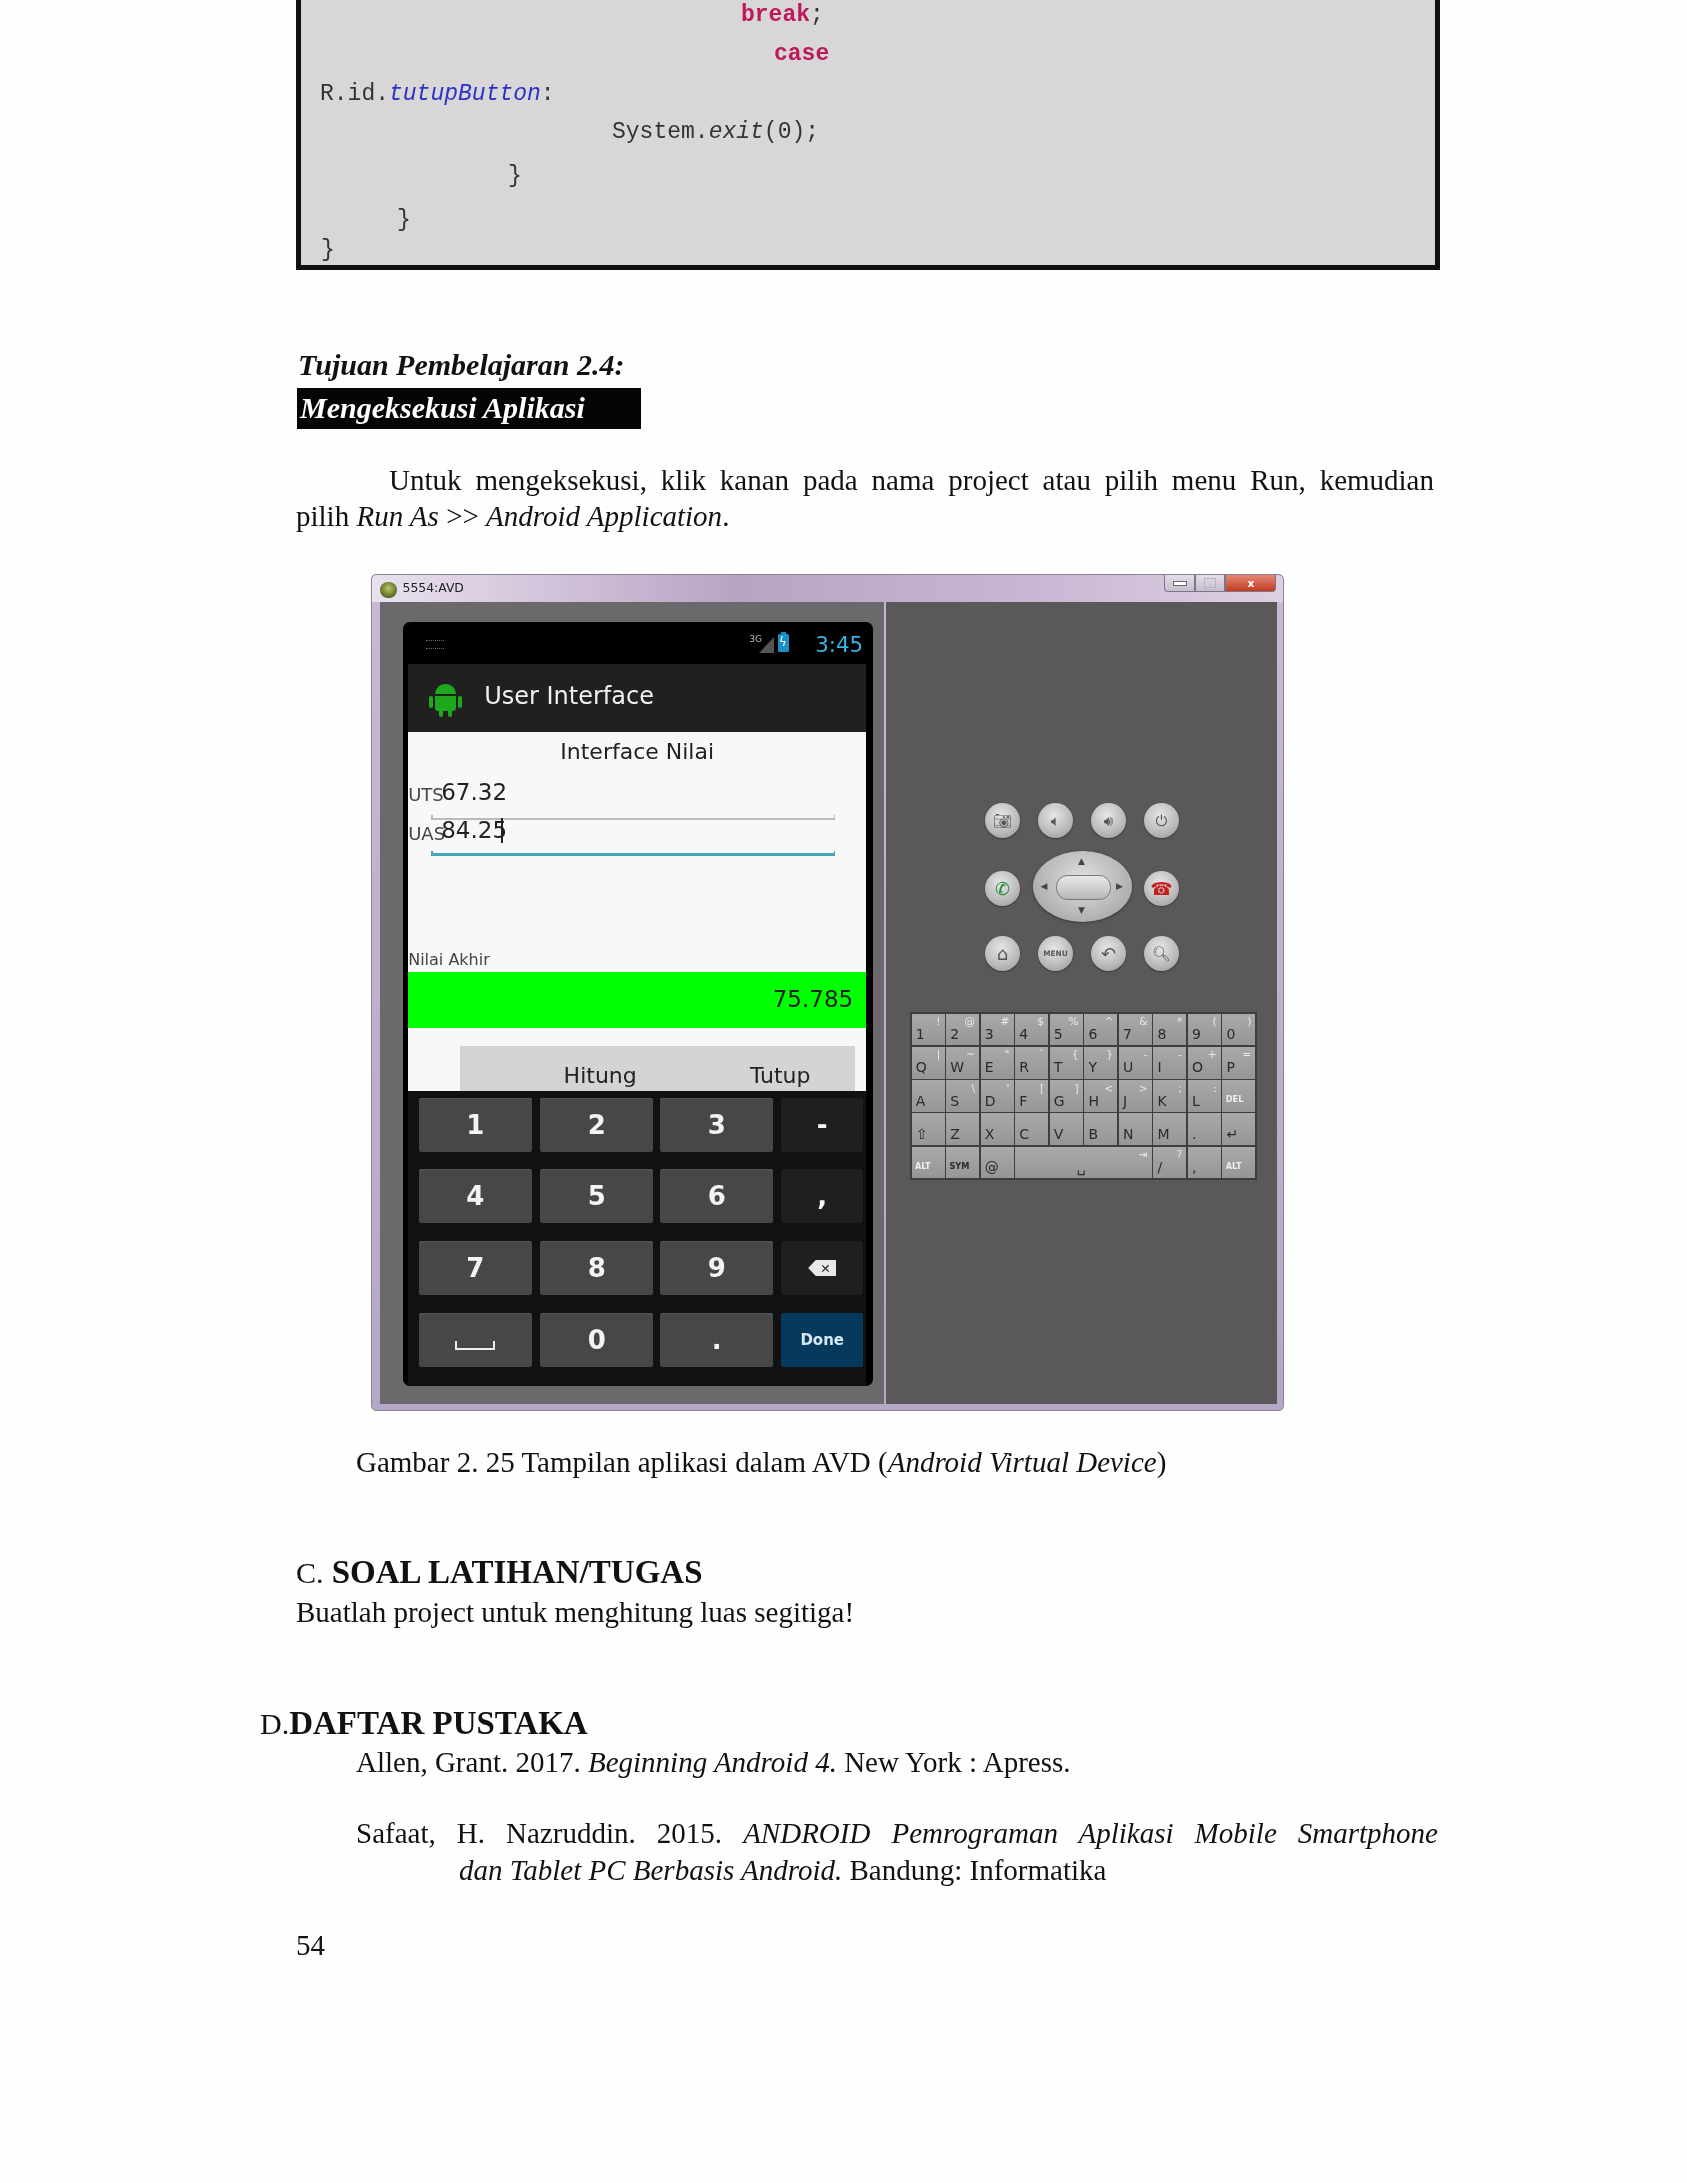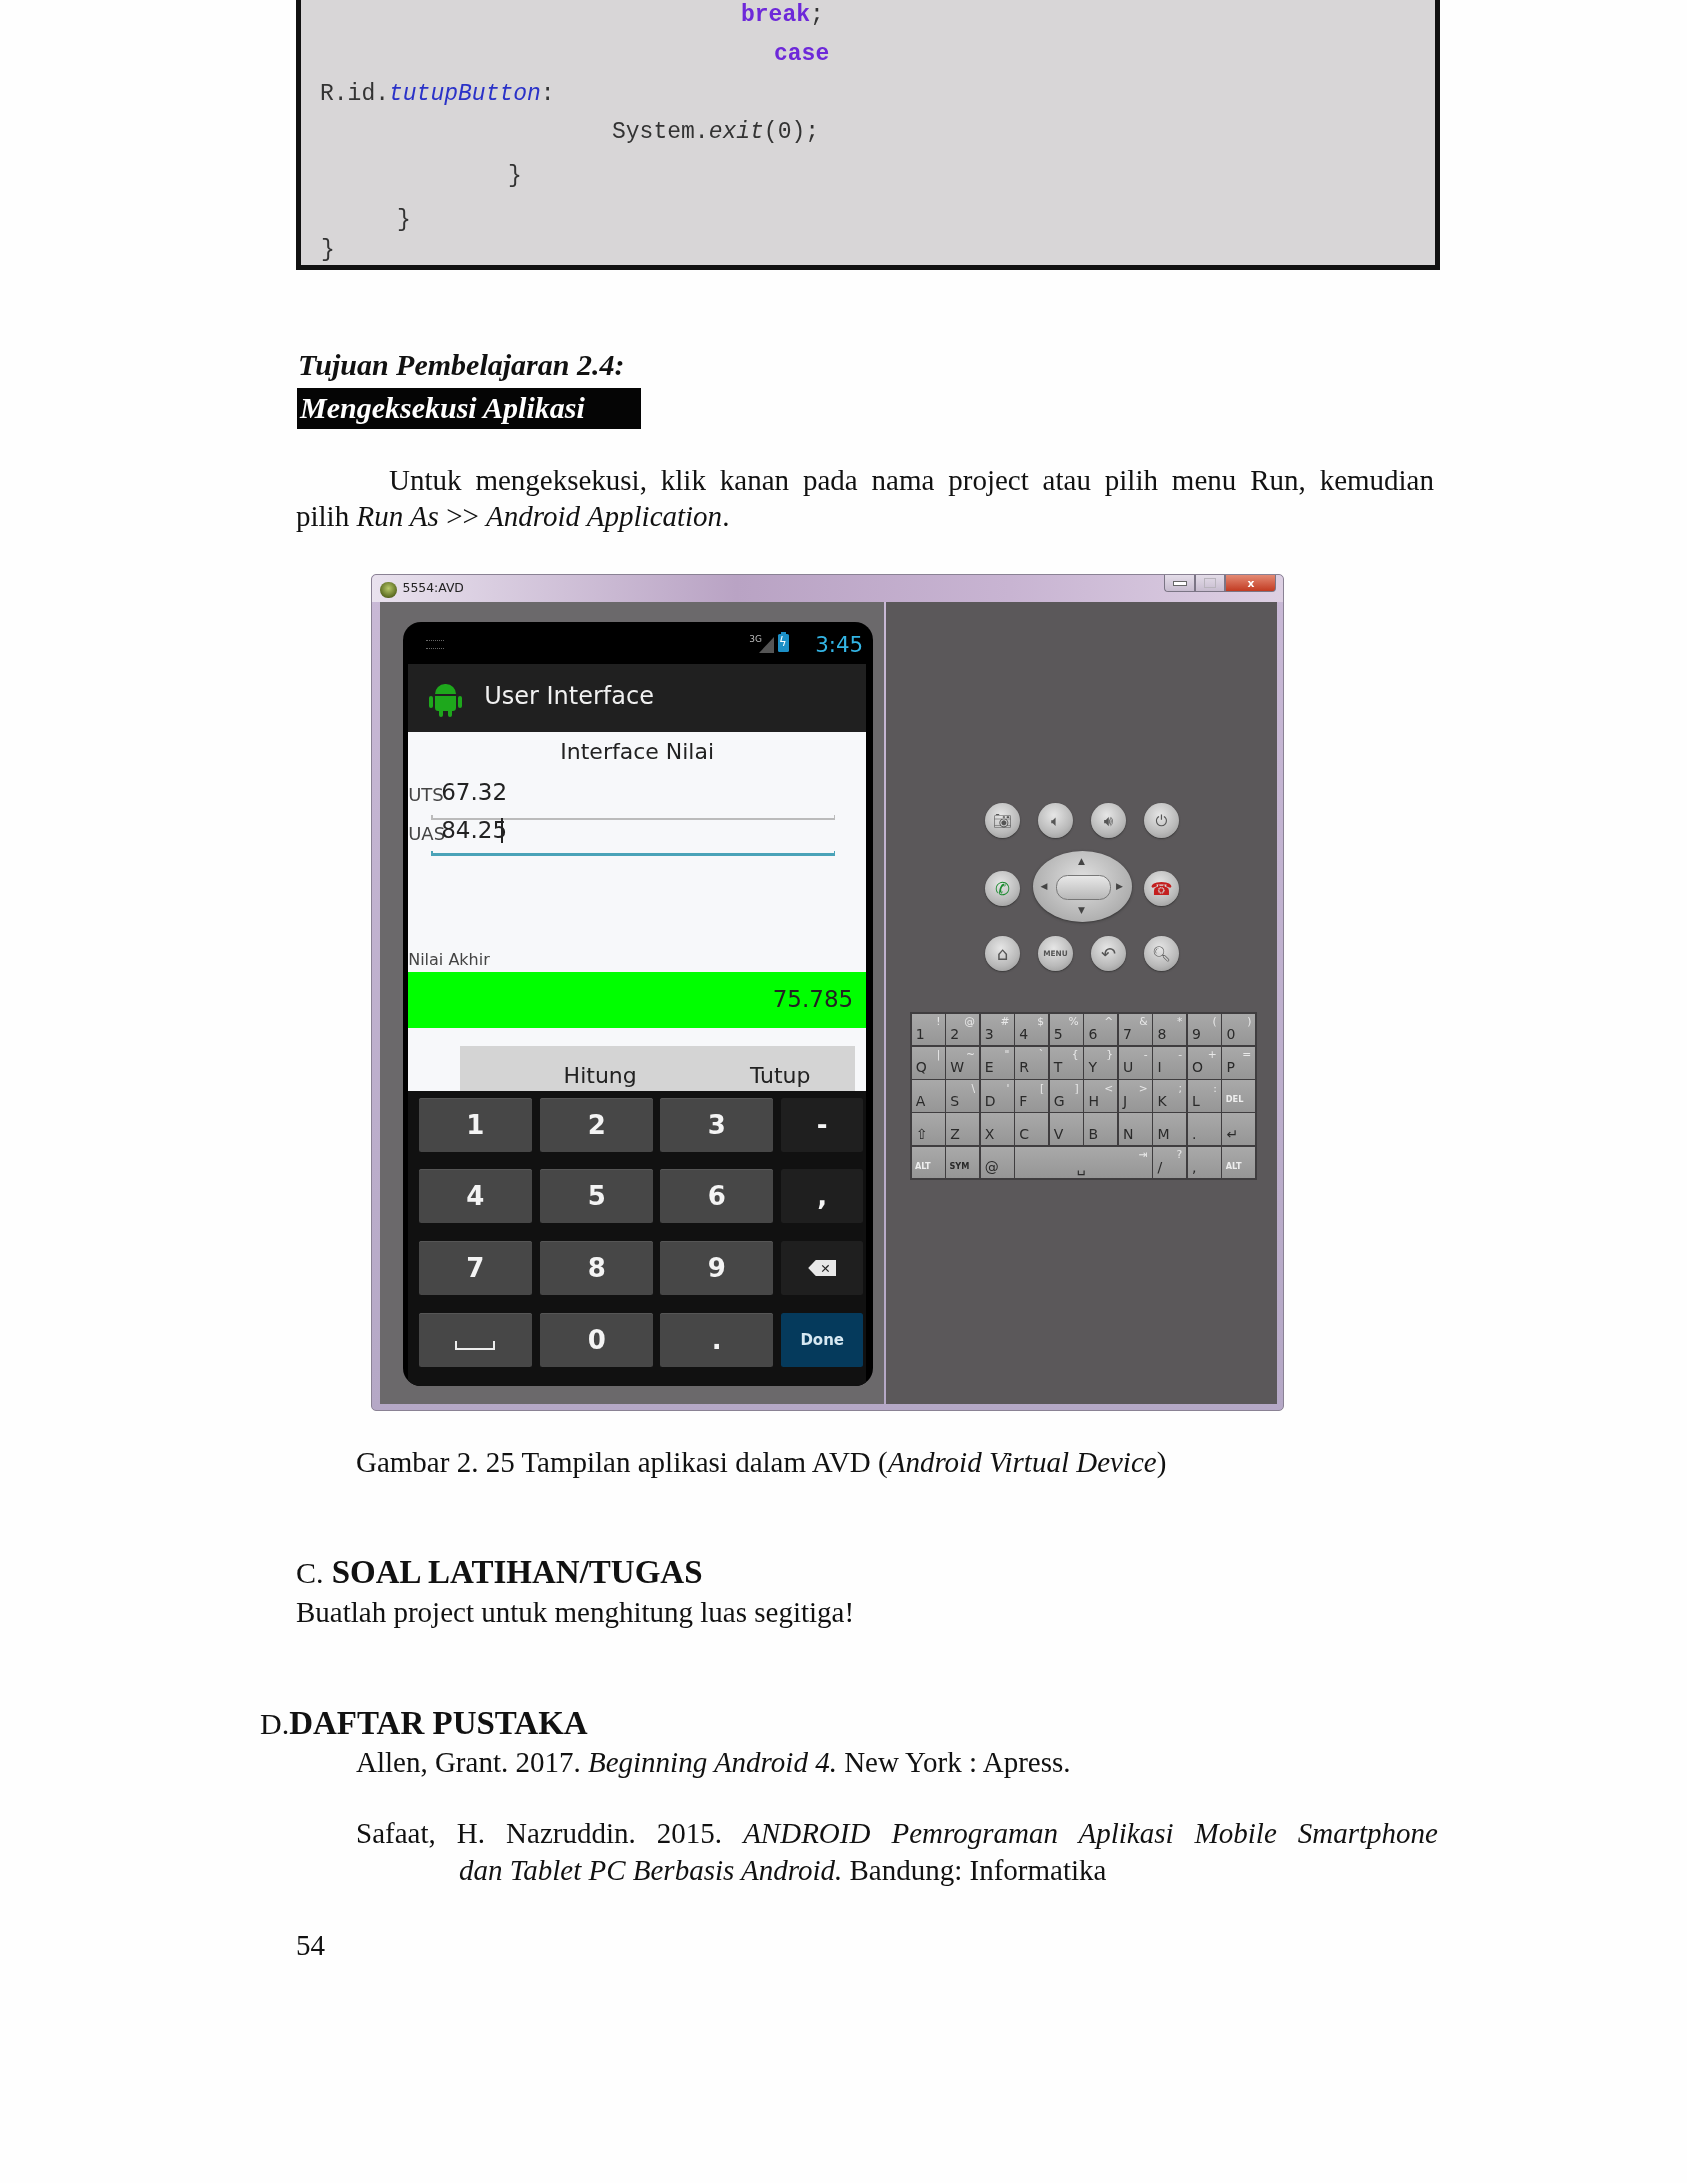--- a/index.html
+++ b/index.html
@@ -1,21 +1,21 @@
 <!DOCTYPE html>
 <html style="font-size:13px"><head>
 <meta charset="utf-8">
 <style>
   html, body { margin: 0; padding: 0; }
   body { width: 1687px; height: 2183px; background: #fefefe; position: relative; overflow: hidden; font-family: "Liberation Serif", serif; color: #111; }
 
   
   .code-box { position: absolute; left: 296px; top: -8.2px; width: 1134px; height: 273px; background: #d8d6d7; border: 5px solid #111; border-top-width: 0; }
   .code { position: absolute; font-family: "Liberation Mono", monospace; font-size: 23px; color: #333; white-space: pre; line-height: 25px; }
-  .kw { color: #6d28d9; font-weight: bold; }
+  .kw { color: #be185d; font-weight: bold; }
   .fld { color: #2a32c8; font-style: italic; }
   .it { font-style: italic; }
 
   
   .lo-title { position: absolute; left: 298px; top: 348px; font-size: 30px; font-weight: bold; font-style: italic; color: #111; }
   .lo-box { position: absolute; left: 297px; top: 388px; width: 344px; height: 41px; background: #050505; }
   .lo-sub { position: absolute; left: 300px; top: 391px; font-size: 30px; font-weight: bold; font-style: italic; color: #fff; }
   .para { position: absolute; font-size: 29px; color: #111; white-space: nowrap; }
   .para i { font-style: italic; }
   .section { position: absolute; font-size: 33px; font-weight: bold; color: #111; white-space: nowrap; }
@@ -31,21 +31,21 @@
   .win-min { width: 31px; background: linear-gradient(#e4dde9,#c7bccf); border-radius: 0 0 0 4.1px; }
   .win-max { width: 30px; background: linear-gradient(#e4dde9,#c7bccf); }
   .win-close { width: 51px; background: linear-gradient(#e48a74,#c23b22); border-radius: 0 0 4.1px 0; font-weight: bold; }
   .win-min span { display:block; width: 11.5px; height: 3.3px; background:#fff; border:0.8px solid #666; }
   .win-max span { display:block; width: 10px; height: 7.4px; border:1.6px solid #b9b4bd; }
 
   .left-pane { position: absolute; left: 8.2px; top: 27px; width: 504px; height: 802px; background: #6b696b; }
   .right-pane { position: absolute; left: 514px; top: 27px; width: 391px; height: 802px; background: #5b585a; }
 
   
-  .phone { position: absolute; left: 23px; top: 20px; width: 470px; height: 764px; background: #000; border-radius: 18px; overflow: hidden; }
+  .phone { position: absolute; left: 23px; top: 20px; width: 470px; height: 764px; background: #000; border-radius: 7px; overflow: hidden; }
   .statusbar { position: absolute; left: 0; top: 0; width: 100%; height: 41px; }
   .kbd-ind { position: absolute; left: 23px; top: 18px; width: 18px; height: 7.4px; border-top: 1.6px dotted #666; border-bottom: 1.6px dotted #666; }
   .sig { position: absolute; left: 346px; top: 12.4px; font-family: "DejaVu Sans", sans-serif; font-size: 9px; color: #bbb; }
   .sig-tri { position: absolute; left: 356px; top: 15px; width: 0; height: 0; border-left: 15px solid transparent; border-bottom: 16.5px solid #555; }
   .battery { position: absolute; left: 375px; top: 12.4px; width: 10.7px; height: 18px; background: #1c8fc6; border-radius: 1.6px; }
   .battery::before { content:""; position:absolute; left:3.3px; top:-2.5px; width:4.1px; height:2.5px; background:#1c8fc6; }
   .battery::after { content:"ϟ"; position:absolute; left:0.8px; top:0.8px; font-size:11.5px; color:#fff; font-family:"DejaVu Sans",sans-serif; }
   .clock { position: absolute; right: 10px; top: 10px; font-family: "DejaVu Sans", sans-serif; font-size: 21.4px; color: #33b5e5; }
   .actionbar { position: absolute; left: 5px; top: 42px; width: 458px; height: 68px; background: #202020; }
   .droid { position: absolute; left: 20px; top: 16.5px; width: 35px; height: 36px; }

